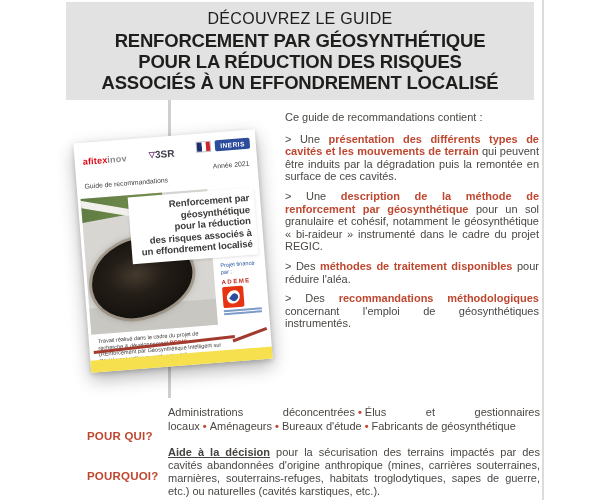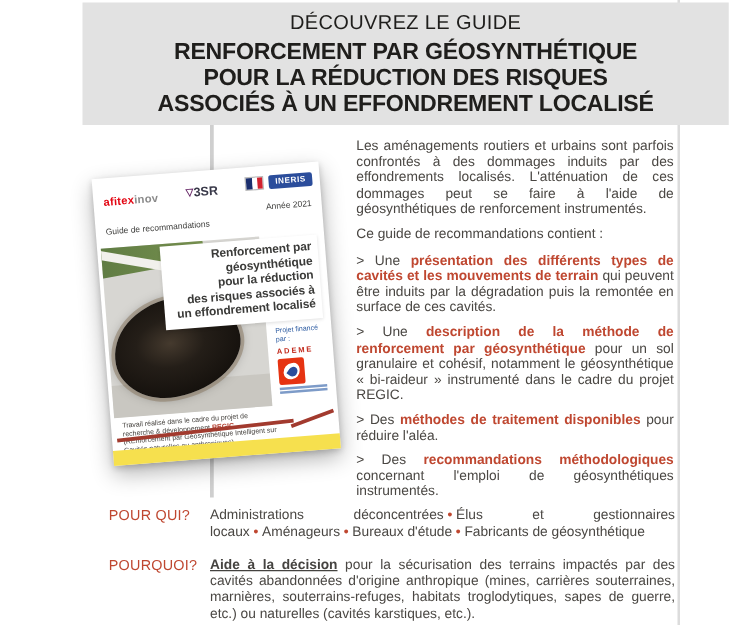--- a/index.html
+++ b/index.html
@@ -18,21 +18,21 @@
     font-family:"Liberation Sans", sans-serif;color:var(--body-text);
     overflow:hidden;
   }
   
   .page-border{position:absolute;left:542px;top:0;width:2px;height:500px;background:#dcdcdc;}
   
   .connector{position:absolute;left:168px;top:98px;width:3px;height:300px;background:var(--line-gray);z-index:1;}
 
   
   .banner{
-    position:absolute;left:66px;top:2px;width:517px;height:98px;
+    position:absolute;left:66px;top:2px;width:468px;height:98px;
     background:var(--header-bg);color:var(--header-text);
     text-align:center;box-sizing:border-box;padding-top:8px;z-index:2;
   }
   .banner .kicker{font-size:16px;font-weight:normal;letter-spacing:.3px;margin-bottom:2px;}
   .banner .title-line{font-size:18.5px;font-weight:bold;line-height:21px;letter-spacing:-0.2px;}
 
   
   .cover{
     position:absolute;left:82px;top:136px;width:182px;height:230px;background:#fff;
     transform:rotate(-4.5deg);transform-origin:50% 50%;
@@ -87,21 +87,21 @@
   .redline2{position:absolute;right:3px;bottom:25px;width:36px;height:2.5px;background:#a23a2e;transform:rotate(-16deg);}
   .yellowband{position:absolute;left:0;bottom:0;width:100%;height:12px;background:var(--cover-yellow);}
 
   
   .rightcol{position:absolute;left:285px;top:111px;width:254px;font-size:11px;line-height:12.6px;text-align:justify;color:var(--body-text);z-index:2;}
   .rightcol p{margin:0 0 7px 0;}
   .rightcol .contains{margin:0 0 9px 0;text-align:left;}
   .em-red{color:var(--accent-red);font-weight:bold;}
 
   
-  .section-label{position:absolute;left:87px;width:80px;font-size:11.5px;font-weight:normal;color:var(--accent-red);letter-spacing:.2px;}
+  .section-label{position:absolute;left:87px;width:80px;font-size:11.5px;font-weight:bold;color:var(--accent-red);letter-spacing:.2px;margin-top:23px;}
   .audience-label{top:407px;}
   .purpose-label{top:447px;}
   .audience-text{position:absolute;left:168px;top:406px;width:372px;font-size:11px;line-height:13.5px;text-align:justify;color:var(--body-text);}
   .audience-text .dot{color:var(--accent-red);font-weight:bold;padding:0 3px;}
   .purpose-text{position:absolute;left:168px;top:446px;width:372px;font-size:11px;line-height:13px;text-align:justify;color:var(--body-text);}
   .purpose-text b{color:#454340;text-decoration:underline;}
 </style>
 </head>
 <body>
 
@@ -163,21 +163,20 @@
     <div class="cover-footnote">
       <span>Travail réalisé dans le cadre du projet de recherche &amp; développement </span><span class="em">REGIC</span><span> (REnforcement par Géosynthétique Intelligent sur Cavités naturelles ou anthropiques)</span>
     </div>
 
     <div class="redline"></div>
     <div class="redline2"></div>
     <div class="yellowband"></div>
   </div>
 
   <div class="rightcol">
-    <p>Les aménagements routiers et urbains sont parfois confrontés à des dommages induits par des effondrements localisés. L'atténuation de ces dommages peut se faire à l'aide de géosynthétiques de renforcement instrumentés.</p>
     <p class="contains">Ce guide de recommandations contient :</p>
 
     <p><span>&gt; Une </span><span class="em-red">présentation des différents types de cavités et les mouvements de terrain</span><span> qui peuvent être induits par la dégradation puis la remontée en surface de ces cavités.</span></p>
 
     <p><span>&gt; Une </span><span class="em-red">description de la méthode de renforcement par géosynthétique</span><span> pour un sol granulaire et cohésif, notamment le géosynthétique « bi-raideur » instrumenté dans le cadre du projet REGIC.</span></p>
 
     <p><span>&gt; Des </span><span class="em-red">méthodes de traitement disponibles</span><span> pour réduire l'aléa.</span></p>
 
     <p><span>&gt; Des </span><span class="em-red">recommandations méthodologiques</span><span> concernant l'emploi de géosynthétiques instrumentés.</span></p>
   </div>

